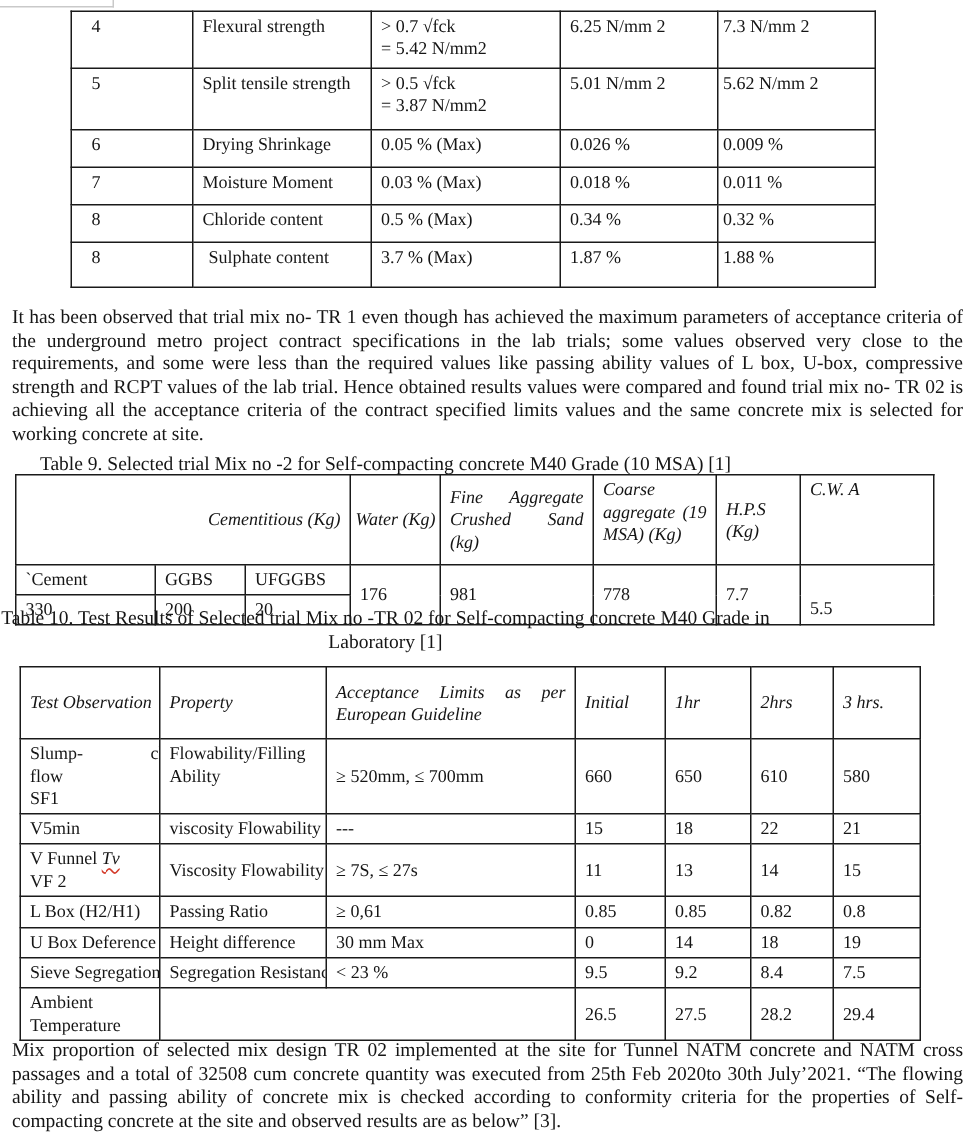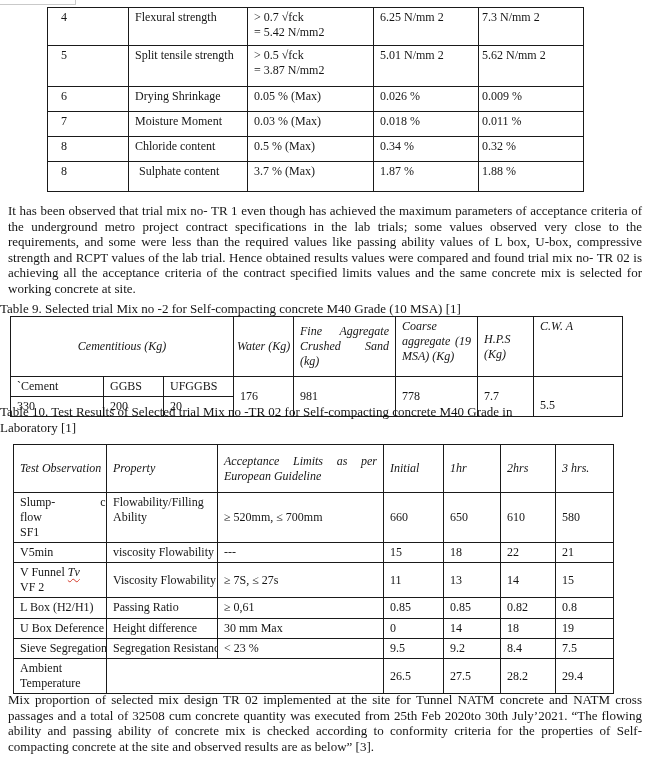--- a/index.html
+++ b/index.html
@@ -5,24 +5,24 @@
   html,body { margin:0; padding:0; }
   body {
     width:650px; height:765px; position:relative; background:#ffffff;
     font-family:"Liberation Serif", serif; color:#151515;
     -webkit-font-smoothing:antialiased;
   }
   .abs { position:absolute; }
   table { border-collapse:collapse; table-layout:fixed; }
   td { border:1px solid #1a1a1a; vertical-align:top; padding:2px 6px; font-size:12px; line-height:1.25; overflow:hidden; }
   .para { font-size:13px; line-height:15.6px; text-align:justify; }
-  .caption { font-size:13px; text-align:left; width:514px; }
+  .caption { font-size:13px; text-align:center; width:514px; }
   .ital { font-style:italic; }
   .just { text-align:justify;font-style:italic; }
-  .center { text-align:center; }
+  .center { text-align:right; }
   .vmid { vertical-align:middle; }
   .vbot { vertical-align:bottom; padding-bottom:3px; }
   .nowrap { white-space:nowrap; }
   .block { display:block; }
   .flexline { display:flex; justify-content:space-between;gap:45px; }
   .squiggle { text-decoration:underline; text-decoration-style:wavy; text-decoration-color:#d43a2a; text-decoration-thickness:1px; text-underline-offset:2px;font-style:italic; }
   .sno { padding-left:13px; }
   .tight { padding-left:3px;font-family:Liberation Serif, serif; }
   
   .r38{height:38px}.r41{height:41px}.r25{height:25px}.r30{height:30px}

